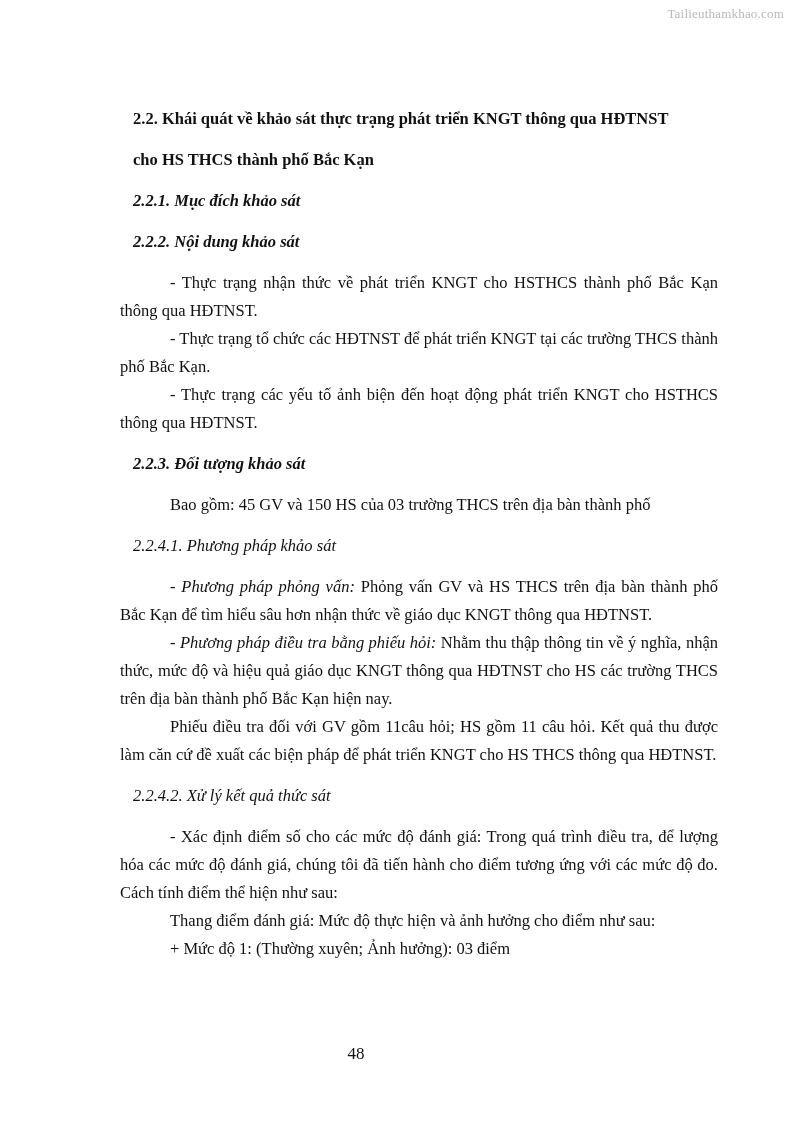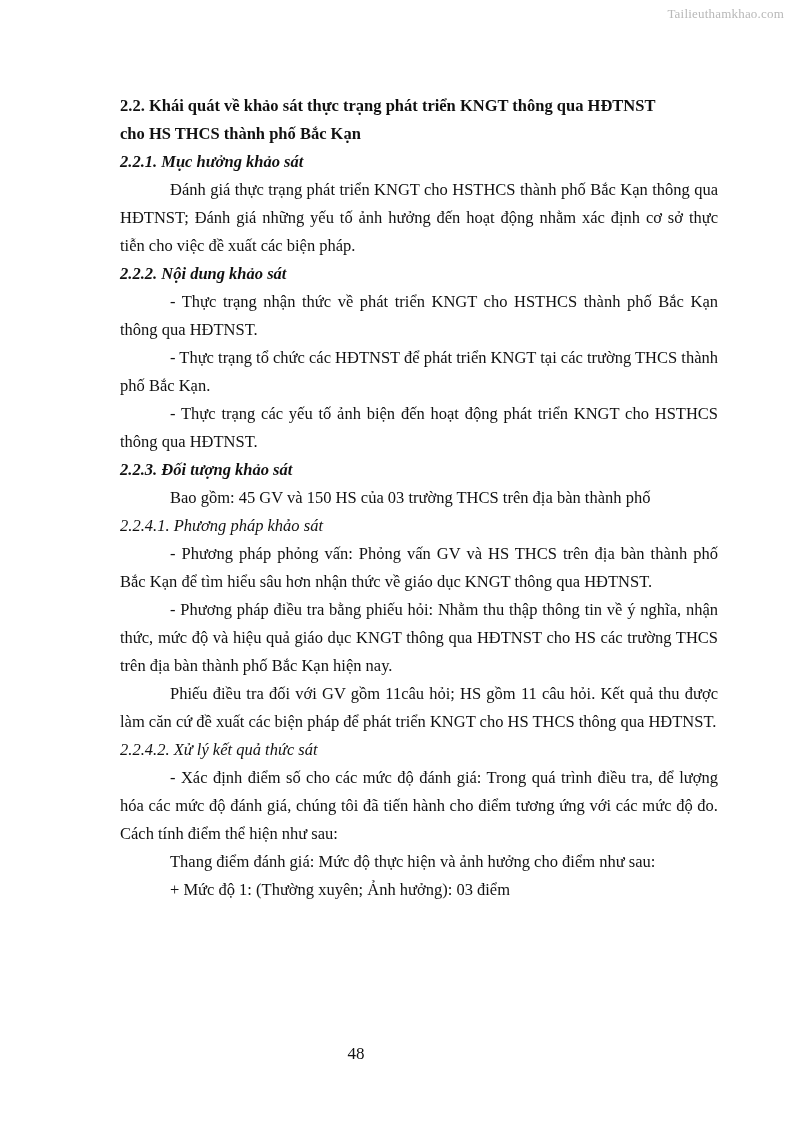--- a/index.html
+++ b/index.html
@@ -7,43 +7,42 @@
   .watermark {
     position: absolute; top: 6px; right: 10px;
     font-family: Liberation Serif, serif; font-size: 13px;
     color: #b8b8b8; letter-spacing: 0.2px;
   }
   .page {
     position: absolute; left: 120px; top: 92px; width: 598px;
     font-family: "Liberation Serif", serif; font-size: 16.5px; color: #111;
     line-height: 28px;
   }
-  .line { margin: 0; }
+  .line { margin: 13px; }
   .h2 { font-weight: bold; }
   .h3 { font-weight: bold; font-style: italic; }
   .h4 { font-style: italic; }
   .p { text-align: justify; text-indent: 50px; margin: 0; }
   .p.last { text-align-last: left; }
-  .em { }
+  .em { font-style: italic; }
   .page-number {
     position: absolute; top: 1044px; left: 0; width: 712px; text-align: center;
     font-family: "Liberation Serif", serif; font-size: 17px; color: #111;
   }
 </style>
 </head>
 <body>
 
 <div class="watermark">Tailieuthamkhao.com</div>
 
 <div class="page">
   <div class="line h2">2.2. Khái quát về khảo sát thực trạng phát triển KNGT thông qua HĐTNST</div>
   <div class="line h2">cho HS THCS thành phố Bắc Kạn</div>
 
-  <div class="line h3">2.2.1. Mục hưởng khảo sát</div>
-  <p class="p last">Đánh giá thực trạng phát triển KNGT cho HSTHCS thành phố Bắc Kạn thông qua HĐTNST; Đánh giá những yếu tố ảnh hưởng đến hoạt động nhằm xác định cơ sở thực tiễn cho việc đề xuất các biện pháp.</p>
+  <div class="line h3">2.2.1. Mục đích khảo sát</div>
 
   <div class="line h3">2.2.2. Nội dung khảo sát</div>
   <p class="p last">- Thực trạng nhận thức về phát triển KNGT cho HSTHCS thành phố Bắc Kạn thông qua HĐTNST.</p>
   <p class="p last">- Thực trạng tổ chức các HĐTNST để phát triển KNGT tại các trường THCS thành phố Bắc Kạn.</p>
   <p class="p last">- Thực trạng các yếu tố ảnh biện đến hoạt động phát triển KNGT cho HSTHCS thông qua HĐTNST.</p>
 
   <div class="line h3">2.2.3. Đối tượng khảo sát</div>
   <p class="p last">Bao gồm: 45 GV và 150 HS của 03 trường THCS trên địa bàn thành phố</p>
 
   <div class="line h4">2.2.4.1. Phương pháp khảo sát</div>

